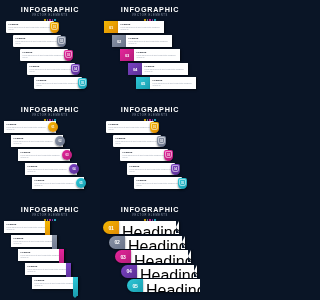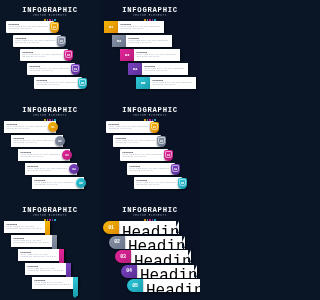--- a/index.html
+++ b/index.html
@@ -7,21 +7,20 @@
     width:200px;height:300px;
     background:#0a1526;
     font-family:"Liberation Sans", sans-serif;
     overflow:hidden;
   }
   #grid{
     width:200px;height:300px;
     display:grid;
     grid-template-columns:100px 100px;
     grid-template-rows:100px 100px 100px;
-    font-family:Liberation Mono, monospace;
   }
   .panel{
     position:relative;
     width:100px;height:100px;
     background:#0a1526;
     overflow:hidden;
     box-sizing:border-box;
   }
   .panel.alt{background:#091325;}
 

